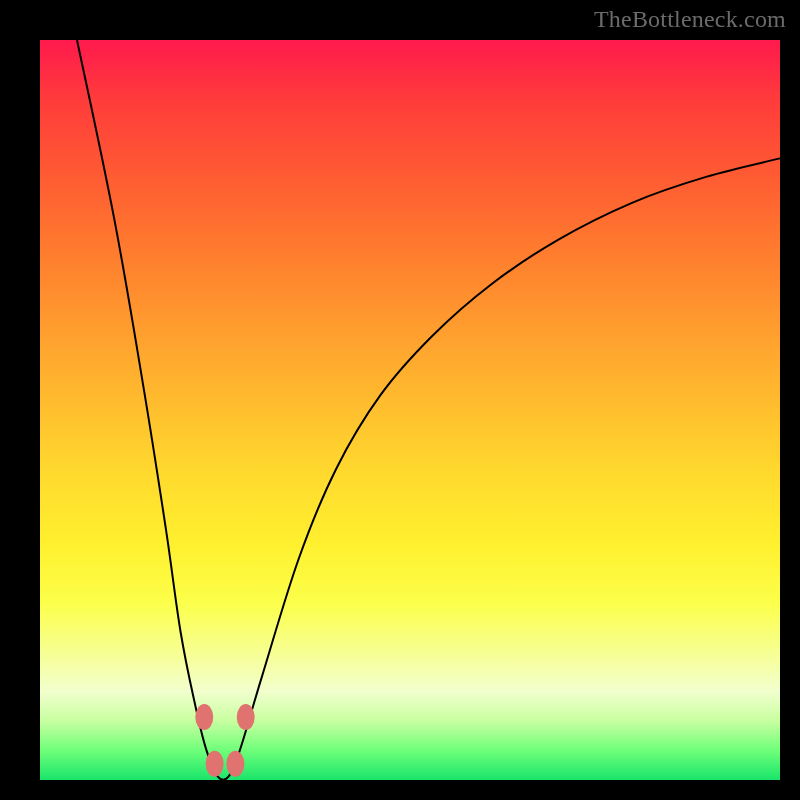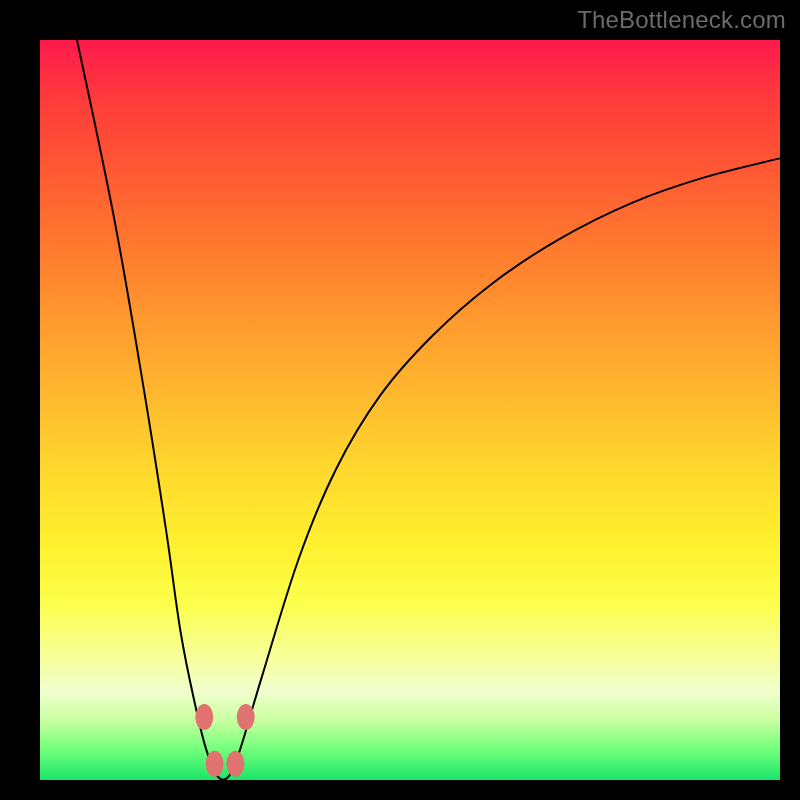--- a/index.html
+++ b/index.html
@@ -43,20 +43,21 @@
     );
   }
   .watermark {
     position: absolute;
     top: 6px;
     right: 14px;
     color: #6b6b6b;
     font-size: 24px;
     letter-spacing: 0.2px;
     user-select: none;
+    font-family: Liberation Serif, serif;
   }
   svg.overlay {
     position: absolute;
     left: 0;
     top: 0;
     width: 740px;
     height: 740px;
     overflow: visible;
   }
   .curve {

